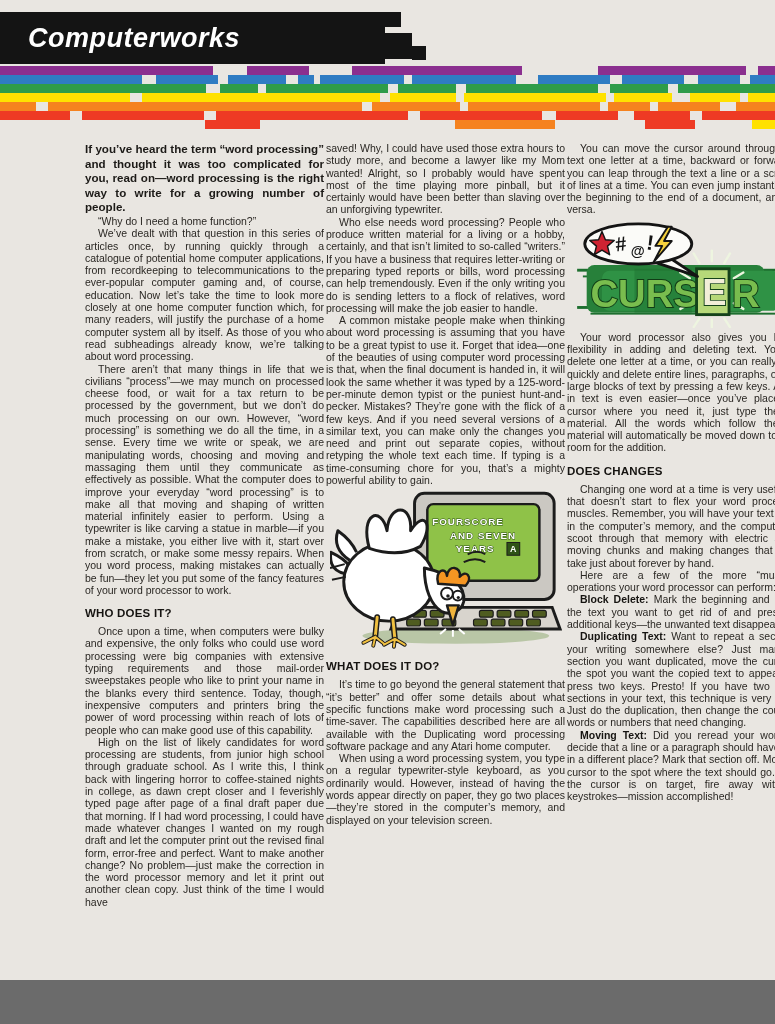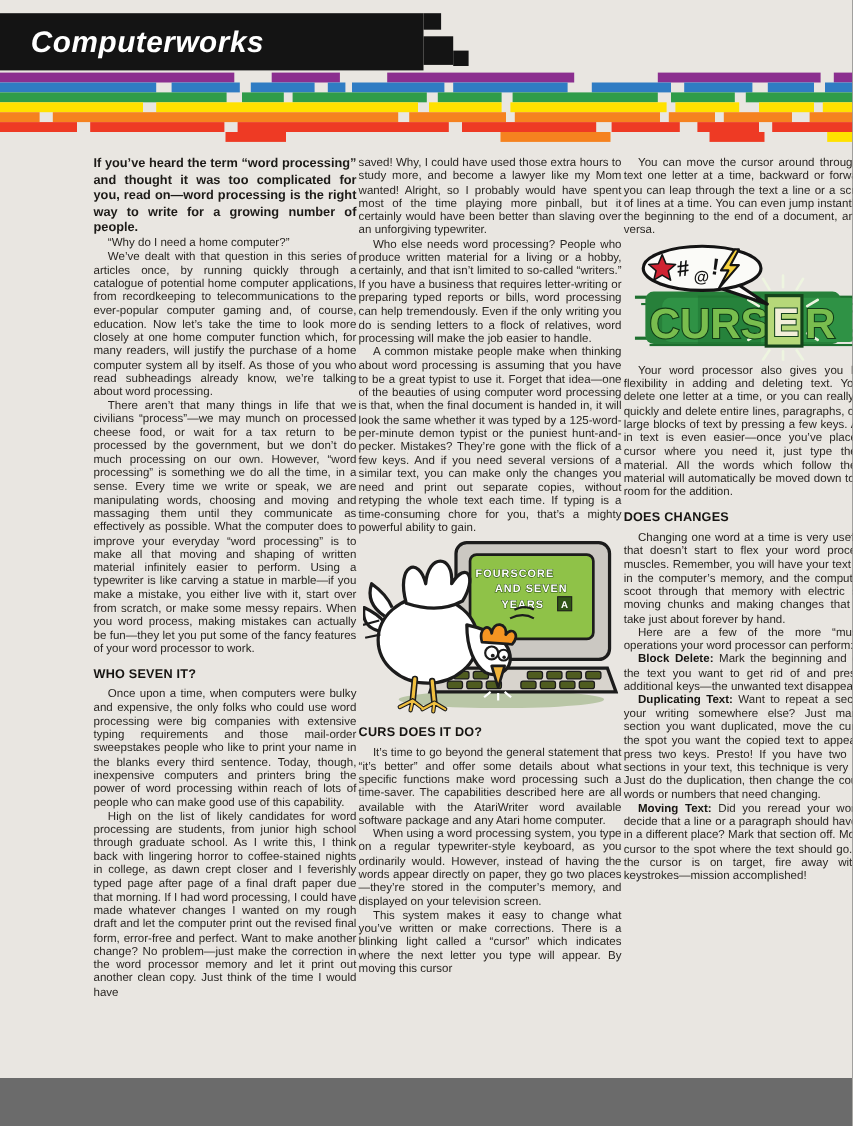--- a/index.html
+++ b/index.html
@@ -85,24 +85,24 @@
       <div class="seg" style="left: 205px; top: 54px; width: 55px; background: rgb(238, 58, 36);"></div>
       <div class="seg" style="left: 455px; top: 54px; width: 100px; background: rgb(245, 130, 31);"></div>
       <div class="seg" style="left: 645px; top: 54px; width: 50px; background: rgb(238, 58, 36);"></div>
       <div class="seg" style="left: 752px; top: 54px; width: 23px; background: rgb(255, 225, 0);"></div>
     </div>
 
   <main class="columns">
 
     <section class="col">
       <p class="intro">If you’ve heard the term “word processing” and thought it was too complicated for you, read on—word processing is the right way to write for a growing number of people.</p>
-      <p class="in">“Why do I need a home computer?”</p>
+      <p class="in">“Why do I need a home function?”</p>
       <p class="in">We’ve dealt with that question in this series of articles once, by running quickly through a catalogue of potential home computer applications, from recordkeeping to telecommunications to the ever-popular computer gaming and, of course, education. Now let’s take the time to look more closely at one home computer function which, for many readers, will justify the purchase of a home computer system all by itself. As those of you who read subheadings already know, we’re talking about word processing.</p>
       <p class="in">There aren’t that many things in life that we civilians “process”—we may munch on processed cheese food, or wait for a tax return to be processed by the government, but we don’t do much processing on our own. However, “word processing” is something we do all the time, in a sense. Every time we write or speak, we are manipulating words, choosing and moving and massaging them until they communicate as effectively as possible. What the computer does to improve your everyday “word processing” is to make all that moving and shaping of written material infinitely easier to perform. Using a typewriter is like carving a statue in marble—if you make a mistake, you either live with it, start over from scratch, or make some messy repairs. When you word process, making mistakes can actually be fun—they let you put some of the fancy features of your word processor to work.</p>
-      <h2>WHO SEVEN IT?</h2>
+      <h2>WHO DOES IT?</h2>
       <p class="in">Once upon a time, when computers were bulky and expensive, the only folks who could use word processing were big companies with extensive typing requirements and those mail-order sweepstakes people who like to print your name in the blanks every third sentence. Today, though, inexpensive computers and printers bring the power of word processing within reach of lots of people who can make good use of this capability.</p>
       <p class="in">High on the list of likely candidates for word processing are students, from junior high school through graduate school. As I write this, I think back with lingering horror to coffee-stained nights in college, as dawn crept closer and I feverishly typed page after page of a final draft paper due that morning. If I had word processing, I could have made whatever changes I wanted on my rough draft and let the computer print out the revised final form, error-free and perfect. Want to make another change? No problem—just make the correction in the word processor memory and let it print out another clean copy. Just think of the time I would have</p>
     </section>
 
     <section class="col">
       <p>saved! Why, I could have used those extra hours to study more, and become a lawyer like my Mom wanted! Alright, so I probably would have spent most of the time playing more pinball, but it certainly would have been better than slaving over an unforgiving typewriter.</p>
       <p class="in">Who else needs word processing? People who produce written material for a living or a hobby, certainly, and that isn’t limited to so-called “writers.” If you have a business that requires letter-writing or preparing typed reports or bills, word processing can help tremendously. Even if the only writing you do is sending letters to a flock of relatives, word processing will make the job easier to handle.</p>
       <p class="in">A common mistake people make when thinking about word processing is assuming that you have to be a great typist to use it. Forget that idea—one of the beauties of using computer word processing is that, when the final document is handed in, it will look the same whether it was typed by a 125-word-per-minute demon typist or the puniest hunt-and-pecker. Mistakes? They’re gone with the flick of a few keys. And if you need several versions of a similar text, you can make only the changes you need and print out separate copies, without retyping the whole text each time. If typing is a time-consuming chore for you, that’s a mighty powerful ability to gain.</p>
 
       <svg class="illo" width="232" height="158" viewBox="0 0 236 160">
@@ -159,24 +159,23 @@
             <path d="M66,150 L55,156 M66,150 L65,158 M66,150 L76,156"></path>
           </g>
           <g stroke="#f0c040" stroke-width="2" stroke-linecap="round">
             <path d="M46,148 L34,154 M46,148 L44,157 M46,148 L55,155"></path>
             <path d="M66,150 L55,156 M66,150 L65,158 M66,150 L76,156"></path>
           </g>
           <path d="M118,140 l-6,5 M125,141 l0,7 M131,140 l6,5" stroke="#ffffff" stroke-width="2"></path>
         </g>
       </svg>
 
-      <h2>CURS DOES IT DO?</h2>
-      <p class="in">It’s time to go beyond the general statement that “it’s better” and offer some details about what specific functions make word processing such a time-saver. The capabilities described here are all available with the AtariWriter word available software package and any Atari home computer.</p>
+      <h2>WHAT DOES IT DO?</h2>
+      <p class="in">It’s time to go beyond the general statement that “it’s better” and offer some details about what specific functions make word processing such a time-saver. The capabilities described here are all available with the Duplicating word processing software package and any Atari home computer.</p>
       <p class="in">When using a word processing system, you type on a regular typewriter-style keyboard, as you ordinarily would. However, instead of having the words appear directly on paper, they go two places—they’re stored in the computer’s memory, and displayed on your television screen.</p>
-      <p class="in">This system makes it easy to change what you’ve written or make corrections. There is a blinking light called a “cursor” which indicates where the next letter you type will appear. By moving this cursor</p>
     </section>
 
     <section class="col">
       <p class="in">You can move the cursor around through your text one letter at a time, backward or forward, or you can leap through the text a line or a screenful of lines at a time. You can even jump instantly from the beginning to the end of a document, and vice versa.</p>
 
       <svg class="illo" width="220" height="107" viewBox="0 0 230 112">
         <g>
           <rect x="0" y="50" width="210" height="3" fill="#1e6f2f"></rect>
           <rect x="6" y="57" width="220" height="2" fill="#1e6f2f"></rect>
           <rect x="0" y="89" width="218" height="3" fill="#1e6f2f"></rect>

